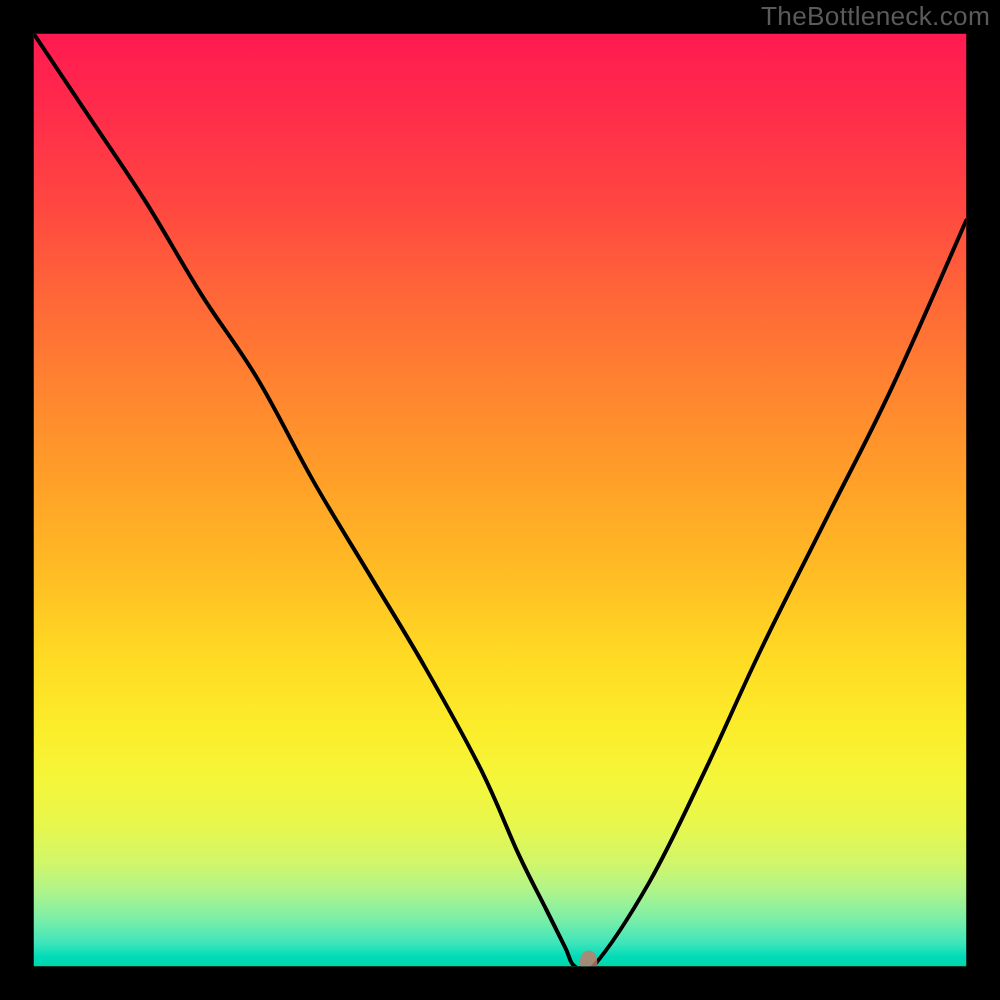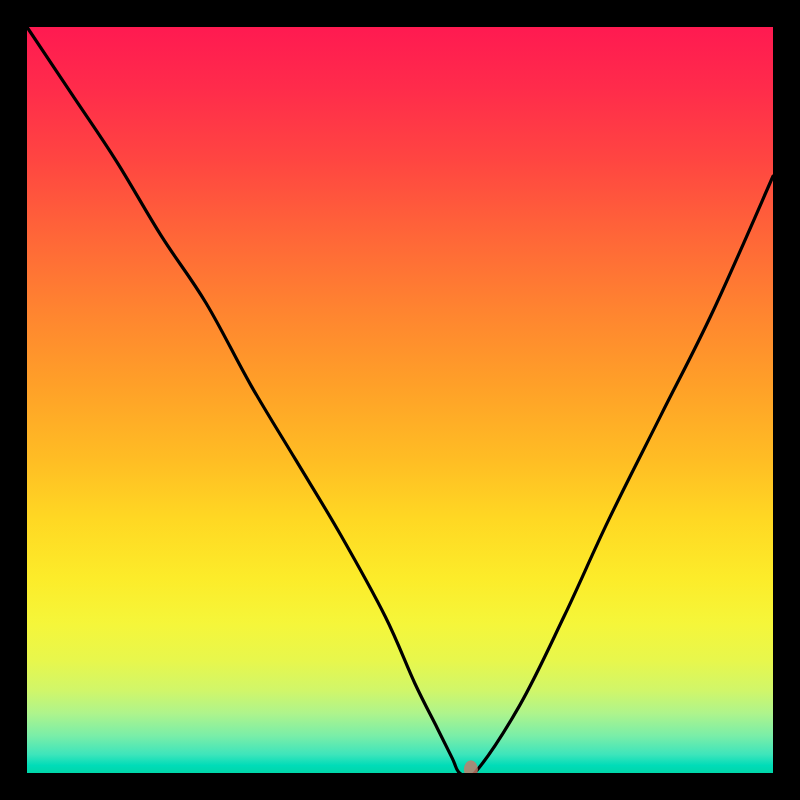--- a/index.html
+++ b/index.html
@@ -63,20 +63,21 @@
     inset: 0;
     width: 100%;
     height: 100%;
   }
 </style>
 </head>
 <body>
 
 <div class="outer-frame">
 
+  <div class="watermark">TheBottleneck.com</div>
 
   <div class="chart-area">
     <div class="gradient-bg"></div>
 
     <svg class="overlay" viewBox="0 0 746 746" preserveAspectRatio="none">
       <path id="curve-path" fill="none" stroke="#000" stroke-width="3.2" stroke-linecap="round" stroke-linejoin="round" d="M 0.0 0.0 C 8.1 12.1, 28.6 43.0, 44.8 67.1 C 60.9 91.3, 73.4 108.8, 89.5 134.3 C 105.6 159.8, 118.2 183.4, 134.3 208.9 C 150.4 234.4, 162.9 249.2, 179.0 276.0 C 195.2 302.9, 207.7 329.9, 223.8 358.1 C 239.9 386.3, 252.4 405.8, 268.6 432.7 C 284.7 459.5, 297.2 479.1, 313.3 507.3 C 329.4 535.5, 344.7 562.5, 358.1 589.3 C 371.5 616.2, 378.5 636.3, 387.9 656.5 C 397.3 676.6, 403.6 687.8, 410.3 701.2 C 417.0 714.7, 421.2 723.0, 425.2 731.1 C 429.2 739.1, 428.7 743.3, 432.7 746.0 C 436.7 748.7, 436.9 758.1, 447.6 746.0 C 458.3 733.9, 476.2 707.1, 492.4 678.9 C 508.5 650.7, 521.0 622.9, 537.1 589.3 C 553.2 555.8, 564.4 528.6, 581.9 492.4 C 599.3 456.1, 615.3 425.5, 634.1 387.9 C 652.9 350.3, 666.2 326.4, 686.3 283.5 C 706.5 240.5, 735.3 173.4, 746.0 149.2"></path>
       <ellipse id="marker-dot" rx="7" ry="9" fill="#c77a6a" fill-opacity="0.82" cx="443.9" cy="742.3"></ellipse>
     </svg>
   </div>
 

